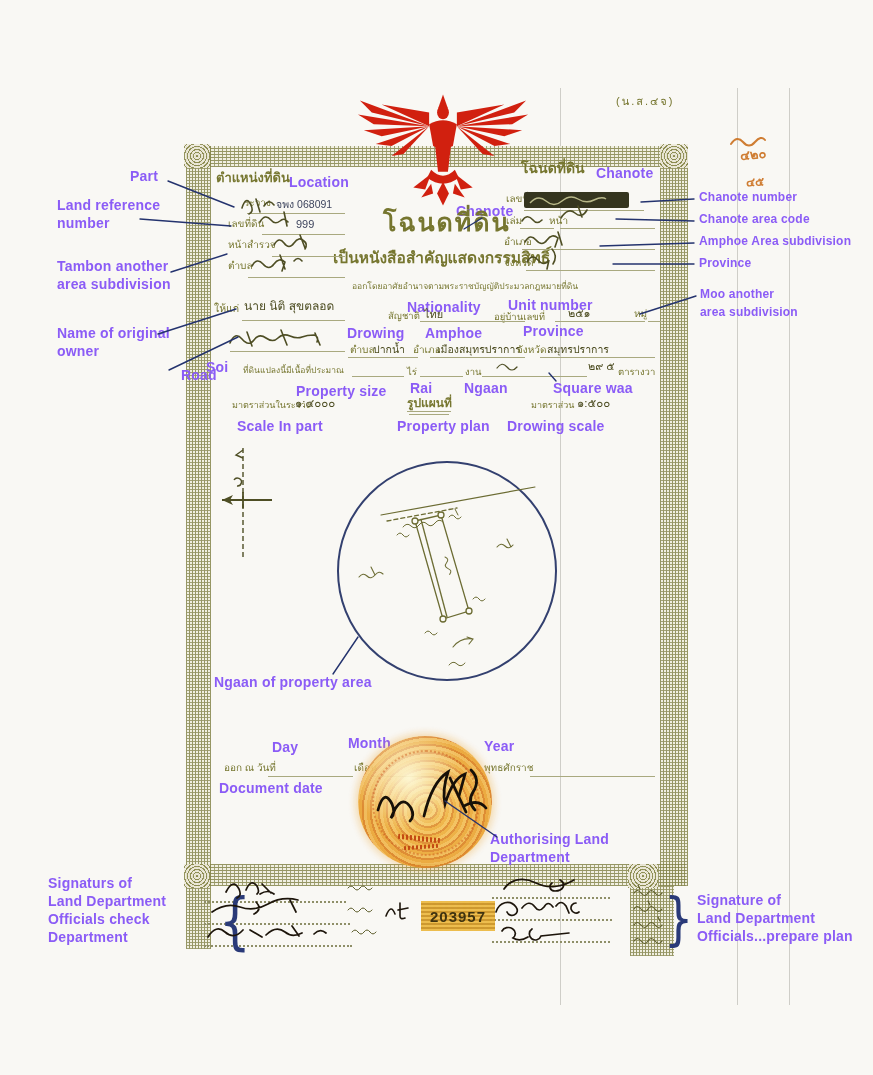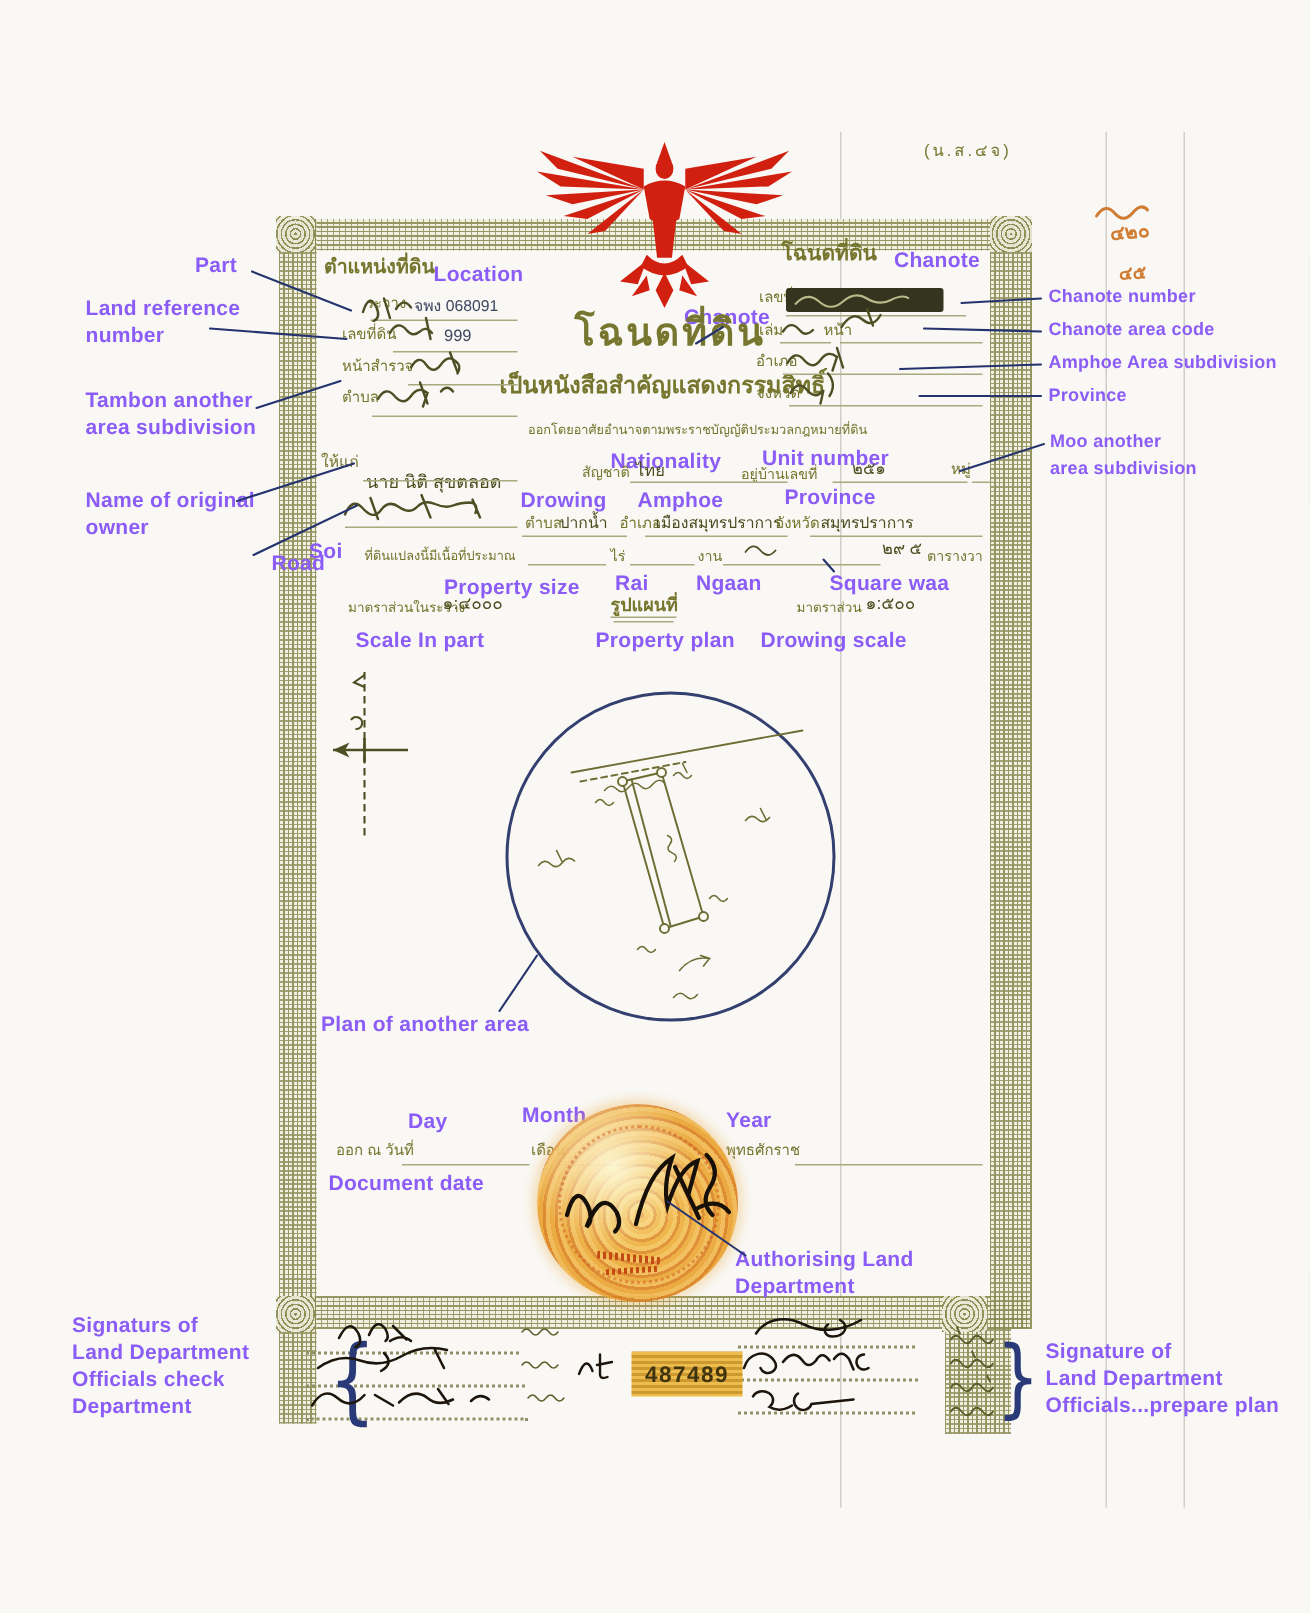--- a/index.html
+++ b/index.html
@@ -118,21 +118,21 @@
   <div class="ann" style="left:347px;top:324px;">Drowing</div>
   <div class="ann" style="left:425px;top:324px;">Amphoe</div>
   <div class="ann" style="left:523px;top:322px;">Province</div>
   <div class="ann" style="left:264px;top:382px;margin-left:32px;">Property size</div>
   <div class="ann" style="left:410px;top:379px;">Rai</div>
   <div class="ann" style="left:464px;top:379px;">Ngaan</div>
   <div class="ann" style="left:553px;top:379px;">Square waa</div>
   <div class="ann" style="left:237px;top:417px;">Scale In part</div>
   <div class="ann" style="left:397px;top:417px;">Property plan</div>
   <div class="ann" style="left:507px;top:417px;">Drowing scale</div>
-  <div class="ann" style="left:214px;top:673px;">Plan of another area</div>
+  <div class="ann" style="left:214px;top:673px;">Ngaan of property area</div>
   <div class="ann" style="left:272px;top:738px;">Day</div>
   <div class="ann" style="left:348px;top:734px;">Month</div>
   <div class="ann" style="left:484px;top:737px;">Year</div>
   <div class="ann" style="left:219px;top:779px;">Document date</div>
   <div class="ann" style="left:490px;top:830px;">
     <div>Authorising Land</div>
     <div>Department</div>
   </div>
   <div class="ann" style="left:48px;top:874px;">
     <div>Signaturs of</div>
@@ -159,21 +159,21 @@
   <div class="tp" style="left:506px;top:216px;">เล่ม</div>
   <div class="tp" style="left:549px;top:216px;">หน้า</div>
   <div class="tp" style="left:504px;top:237px;">อำเภอ</div>
   <div class="tp" style="left:504px;top:258px;">จังหวัด</div>
 
   <div class="tp tpb" style="left:383px;top:210px;font-size:25px;letter-spacing:2px;">โฉนดที่ดิน</div>
   <div class="tp tpb" style="left:333px;top:250px;font-size:15.5px;">เป็นหนังสือสำคัญแสดงกรรมสิทธิ์</div>
   <div class="tp" style="left:352px;top:282px;font-size:8.5px;">ออกโดยอาศัยอำนาจตามพระราชบัญญัติประมวลกฎหมายที่ดิน</div>
 
   <div class="tp" style="left:214px;top:303px;font-size:10.5px;">ให้แก่</div>
-  <div class="tp hw" style="left:244px;top:300px;font-size:12px;margin-top:15px;">นาย นิติ สุขตลอด</div>
+  <div class="tp hw" style="left:244px;top:300px;font-size:12px;">นาย นิติ สุขตลอด</div>
   <div class="tp" style="left:388px;top:311px;font-size:9.5px;">สัญชาติ</div>
   <div class="tp hw" style="left:424px;top:309px;font-size:11px;">ไทย</div>
   <div class="tp" style="left:494px;top:312px;font-size:9.5px;">อยู่บ้านเลขที่</div>
   <div class="tp hw" style="left:568px;top:308px;font-size:11px;">๒๕๑</div>
   <div class="tp" style="left:634px;top:309px;">หมู่</div>
   <div class="tp" style="left:350px;top:345px;">ตำบล</div>
   <div class="tp hw" style="left:373px;top:344px;font-size:10.5px;">ปากน้ำ</div>
   <div class="tp" style="left:413px;top:345px;">อำเภอ</div>
   <div class="tp hw" style="left:437px;top:344px;font-size:10.5px;">เมืองสมุทรปราการ</div>
   <div class="tp" style="left:517px;top:345px;">จังหวัด</div>
@@ -268,21 +268,21 @@
         <circle cx="106" cy="158" r="3" fill="#fbfaf5"></circle>
     </g>
   </svg>
 
   <div class="seal" style="left:358px;top:736px;width:134px;height:132px;"></div>
   <div class="sealRing" style="left:372px;top:750px;width:104px;height:102px;"></div>
   <div class="redArc" style="left:398px;top:836px;width:42px;height:5px;transform:rotate(6deg);"></div>
   <div class="redArc" style="left:404px;top:845px;width:34px;height:4px;transform:rotate(-4deg);"></div>
 
   <div class="serialBand" style="left:421px;top:901px;width:74px;height:30px;">
-    <span>487489</span>
+    <span>203957</span>
   </div>
 
   <div class="brace" style="left:219px;top:884px;font-size:50px;transform:scaleY(1.25);transform-origin:top;">{</div>
   <div class="brace" style="left:664px;top:884px;font-size:46px;transform:scaleY(1.25);transform-origin:top;">}</div>
 
   <svg class="layer" width="873" height="1075" viewBox="0 0 873 1075">
     <g stroke="#4e4e24" fill="none" stroke-width="1.6" stroke-linecap="round">
       <g transform="translate(240,196)">
           <path d="M2,12 q4,-13 9,-3 q3,7 -2,9 M16,3 l4,13 M24,10 q5,-8 10,-1"></path>
         </g>

